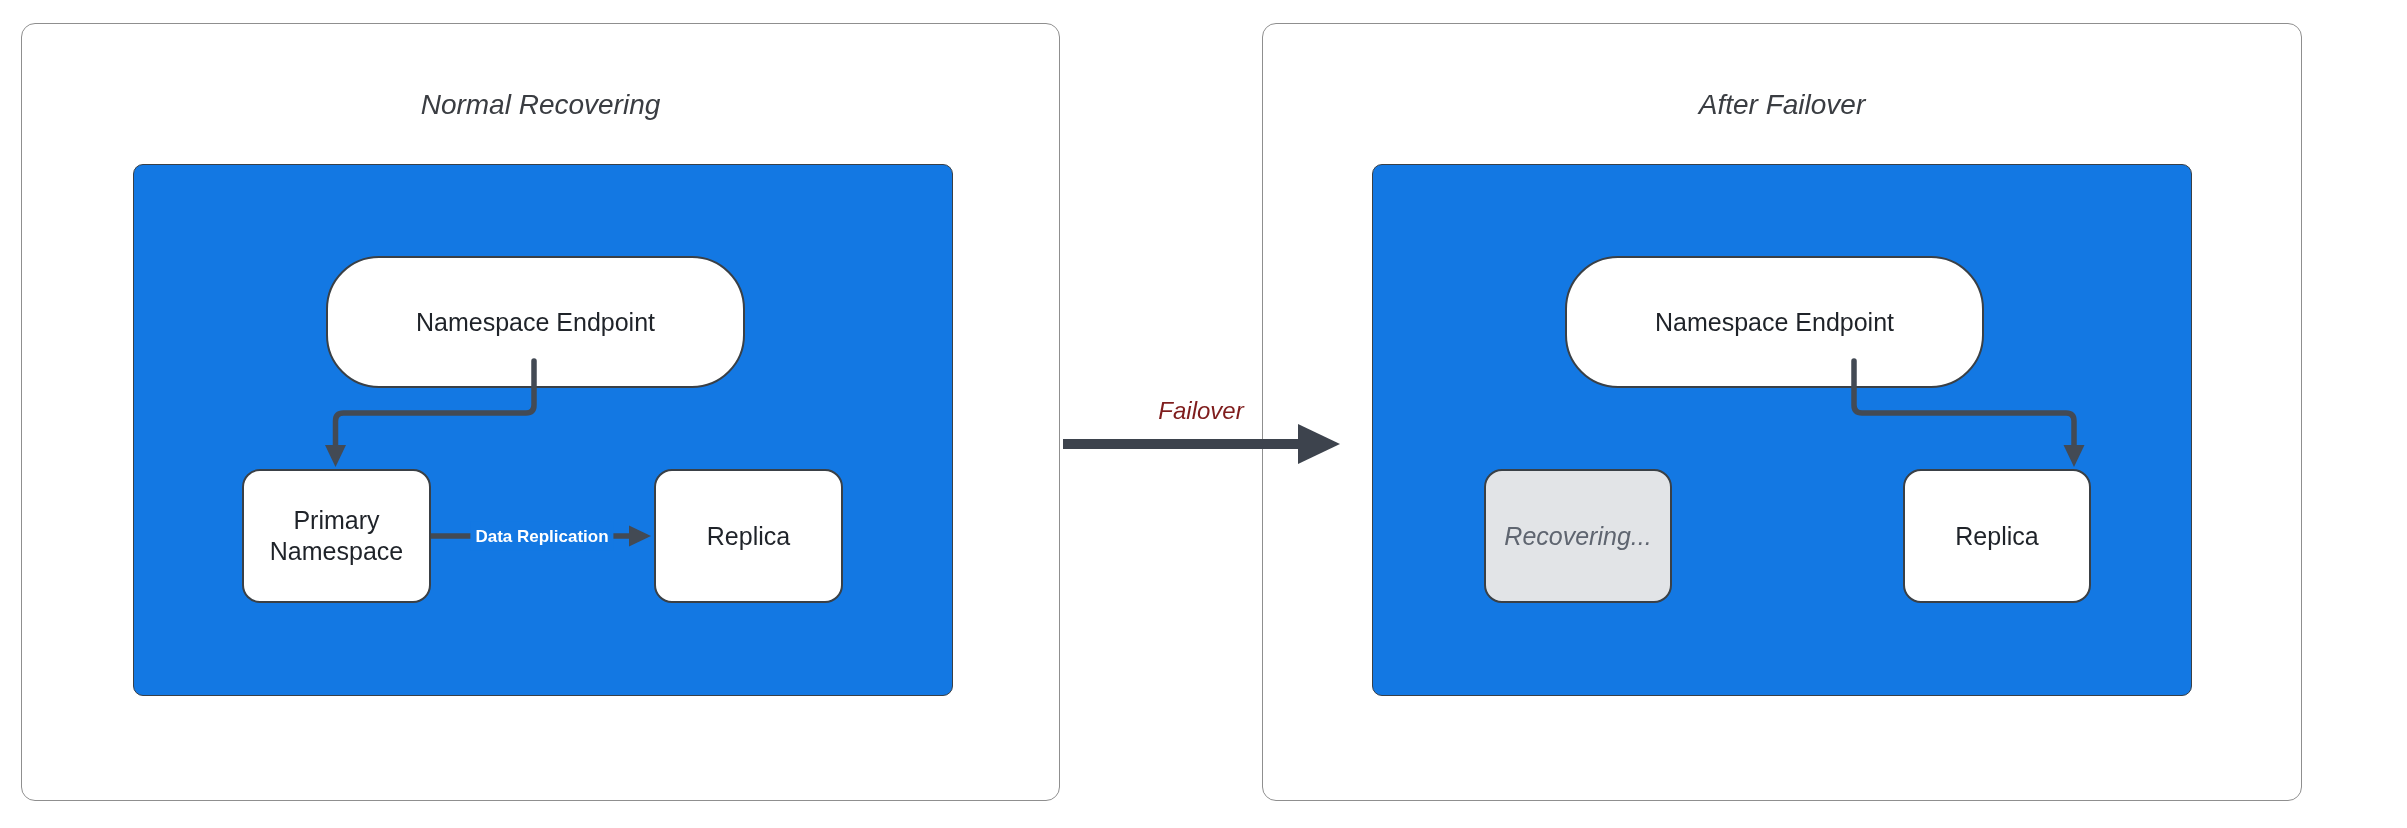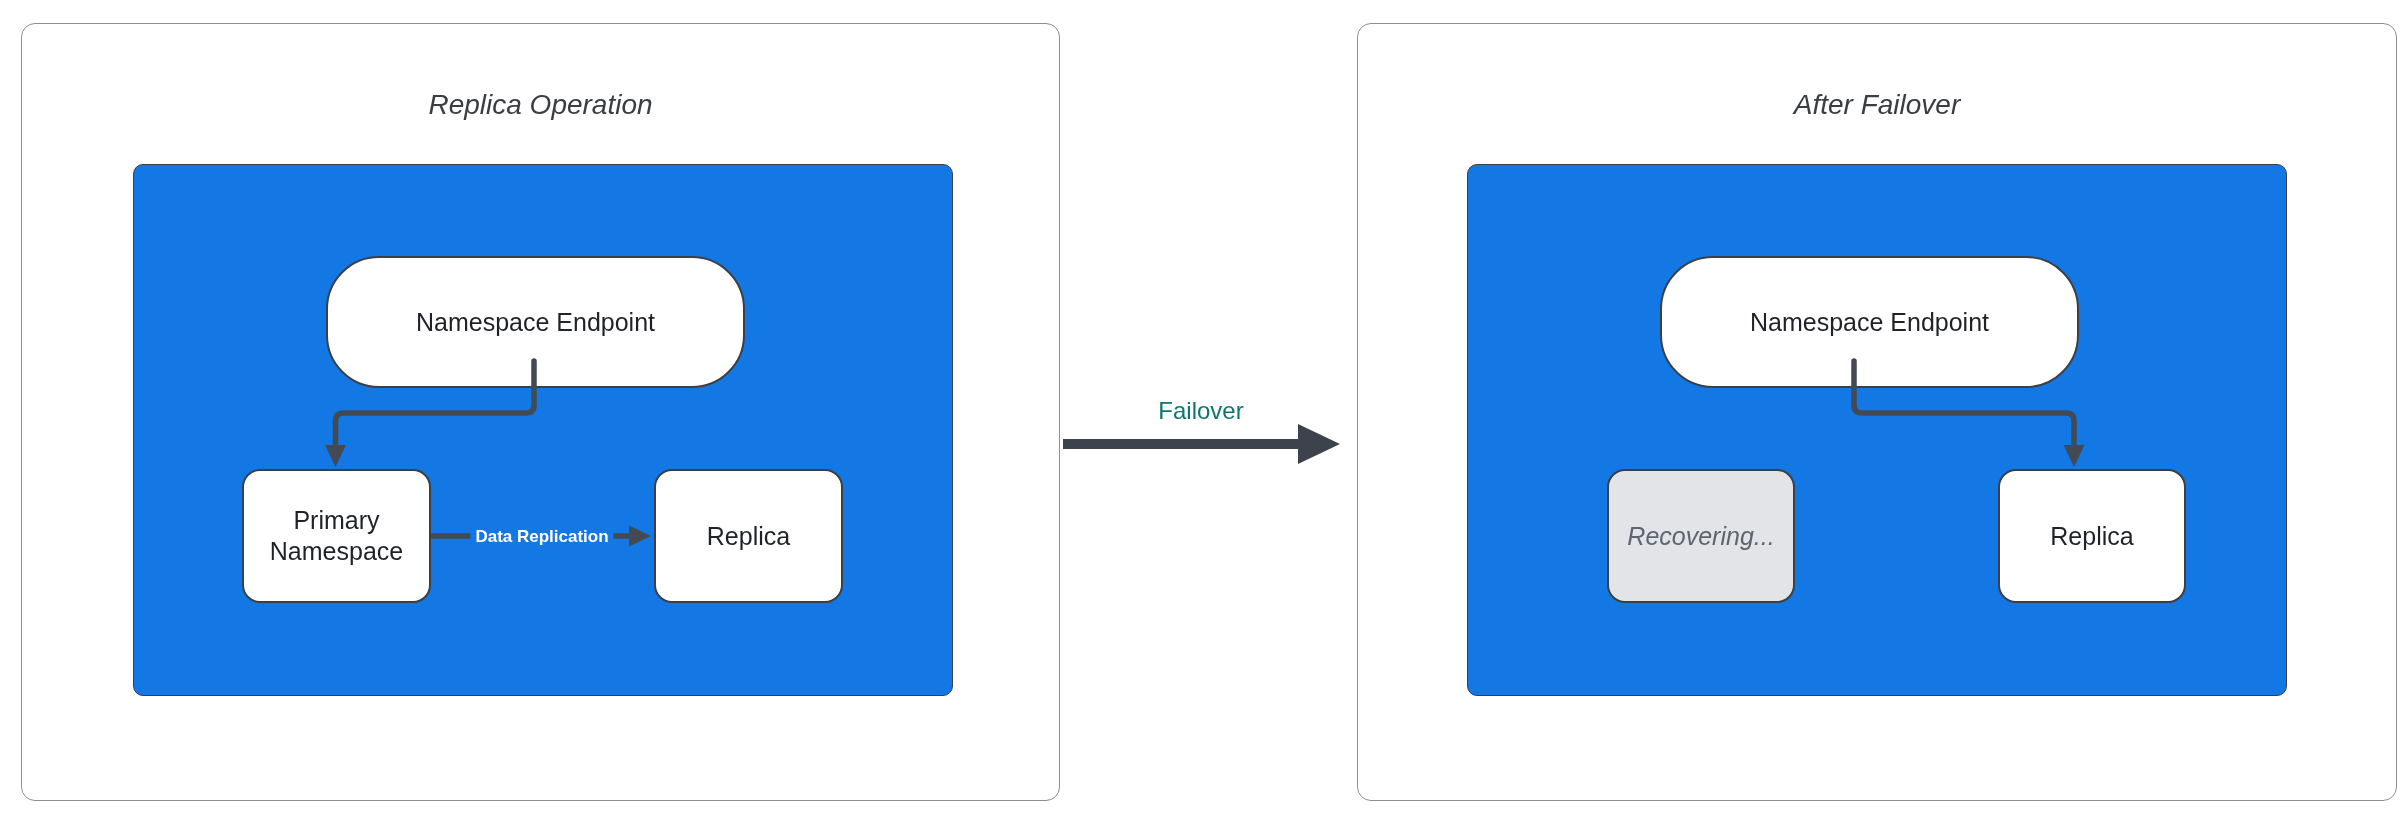--- a/index.html
+++ b/index.html
@@ -25,21 +25,21 @@
   }
   .panel{
     position:absolute;
     top:23px;height:778px;width:1039px;
     background:#FFFFFF;
     border:1.5px solid var(--panel-border);
     border-radius:14px;
     box-sizing:border-box;
   }
   .panel.left{left:21px;}
-  .panel.right{left:1357px;width:1040px;}
+  .panel.right{left:1262px;width:1040px;}
   .panel-title{
     position:absolute;top:63px;left:0;right:0;
     text-align:center;
     font-size:28px;line-height:36px;
     font-style:italic;
     color:var(--title-text);
   }
   .blue-box{
     position:absolute;
     top:140px;width:820px;height:532px;
@@ -63,21 +63,21 @@
   .pill{
     left:192px;top:91px;width:419px;height:132px;
     border-radius:53px;
   }
   .node{
     top:304px;width:189px;height:134px;
     border-radius:18px;
   }
   .node.pos-left{left:108px;}
   .panel.left .node.pos-right{left:520px;}
-  .panel.right .node.pos-left{left:111px;width:188px;margin-left:28px;}
+  .panel.right .node.pos-left{left:111px;width:188px;}
   .panel.right .node.pos-right{left:530px;width:188px;}
   .node.recovering{
     background:var(--recovering-gray);
     color:var(--recovering-text);
     font-style:italic;
   }
   .overlay{
     position:absolute;left:0;top:0;width:2407px;height:828px;
     pointer-events:none;
   }
@@ -90,31 +90,32 @@
     font-weight:bold;
     font-size:17px;line-height:25px;
     padding:2px 5px;
     white-space:nowrap;
   }
   .failover-label{
     position:absolute;
     left:1201px;top:411px;
     transform:translate(-50%,-50%);
     font-size:24px;
-    color:#0f766e;
+    color:#7f1d1d;
     white-space:nowrap;
+    font-style:italic;
   }
 </style>
 </head>
 <body>
 
 <div class="canvas">
 
   <section class="panel left">
-    <div class="panel-title">Replica Operation</div>
+    <div class="panel-title">Normal Recovering</div>
     <div class="blue-box">
       <div class="shape pill">
         <span>Namespace Endpoint</span>
       </div>
       <div class="shape node pos-left">
         <span>Primary Namespace</span>
       </div>
       <div class="shape node pos-right">
         <span>Replica</span>
       </div>

